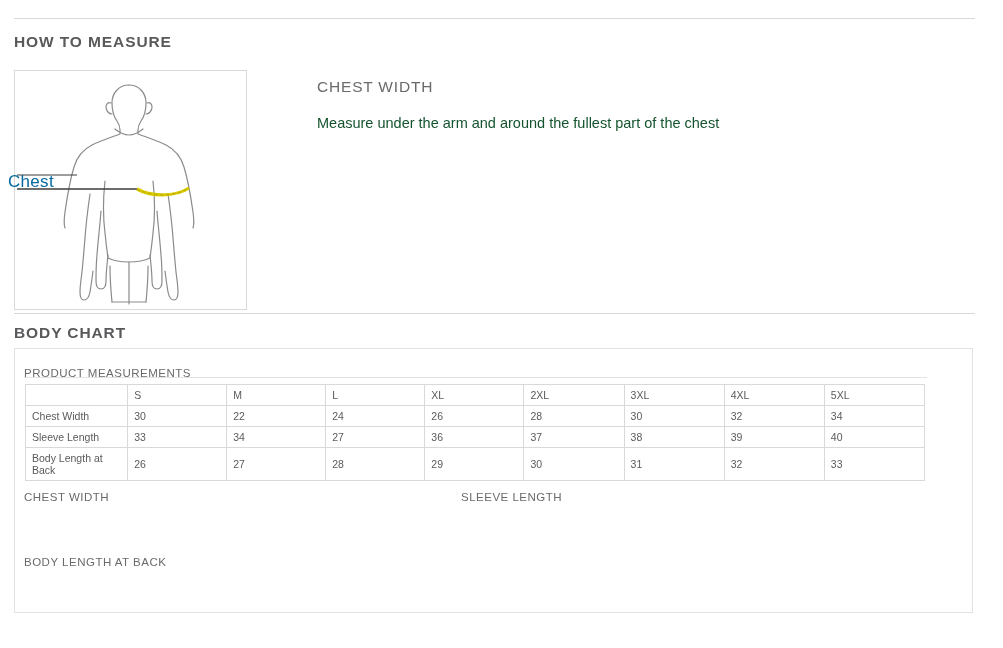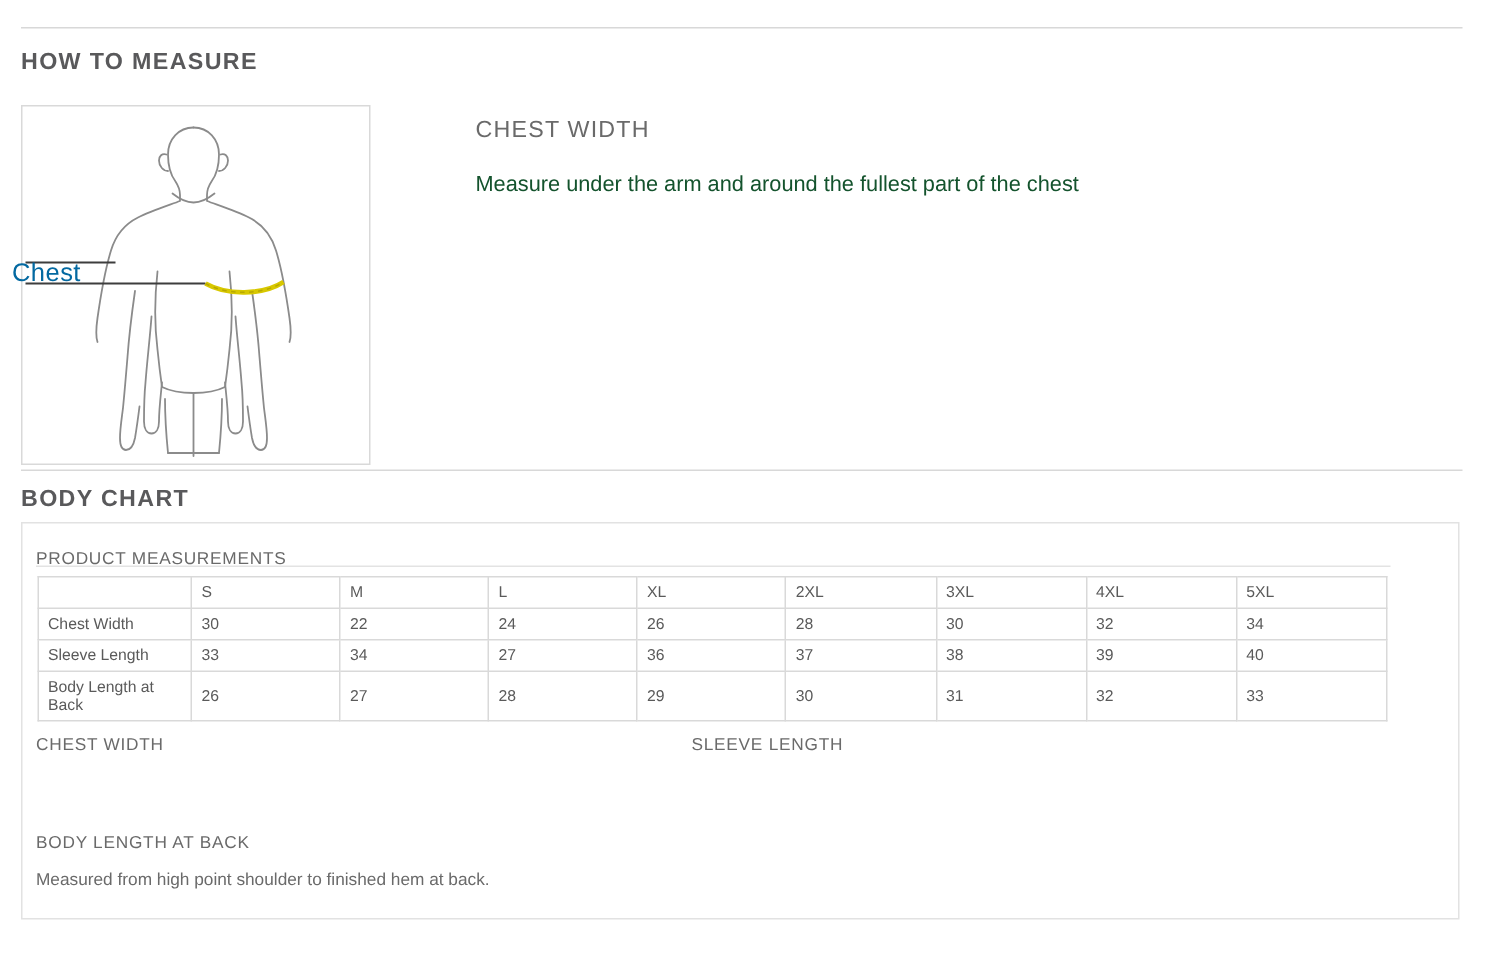--- a/index.html
+++ b/index.html
@@ -283,16 +283,15 @@
   <div class="note" id="note-chest">
     <div class="note-title">CHEST WIDTH</div>
   </div>
 
   <div class="note" id="note-sleeve">
     <div class="note-title">SLEEVE LENGTH</div>
   </div>
 
   <div class="note" id="note-body">
     <div class="note-title">BODY LENGTH AT BACK</div>
-    <div class="note-body">Measured from high point shoulder to finished hem at back.</div>
   </div>
 
 </div>
 
 </body></html>

